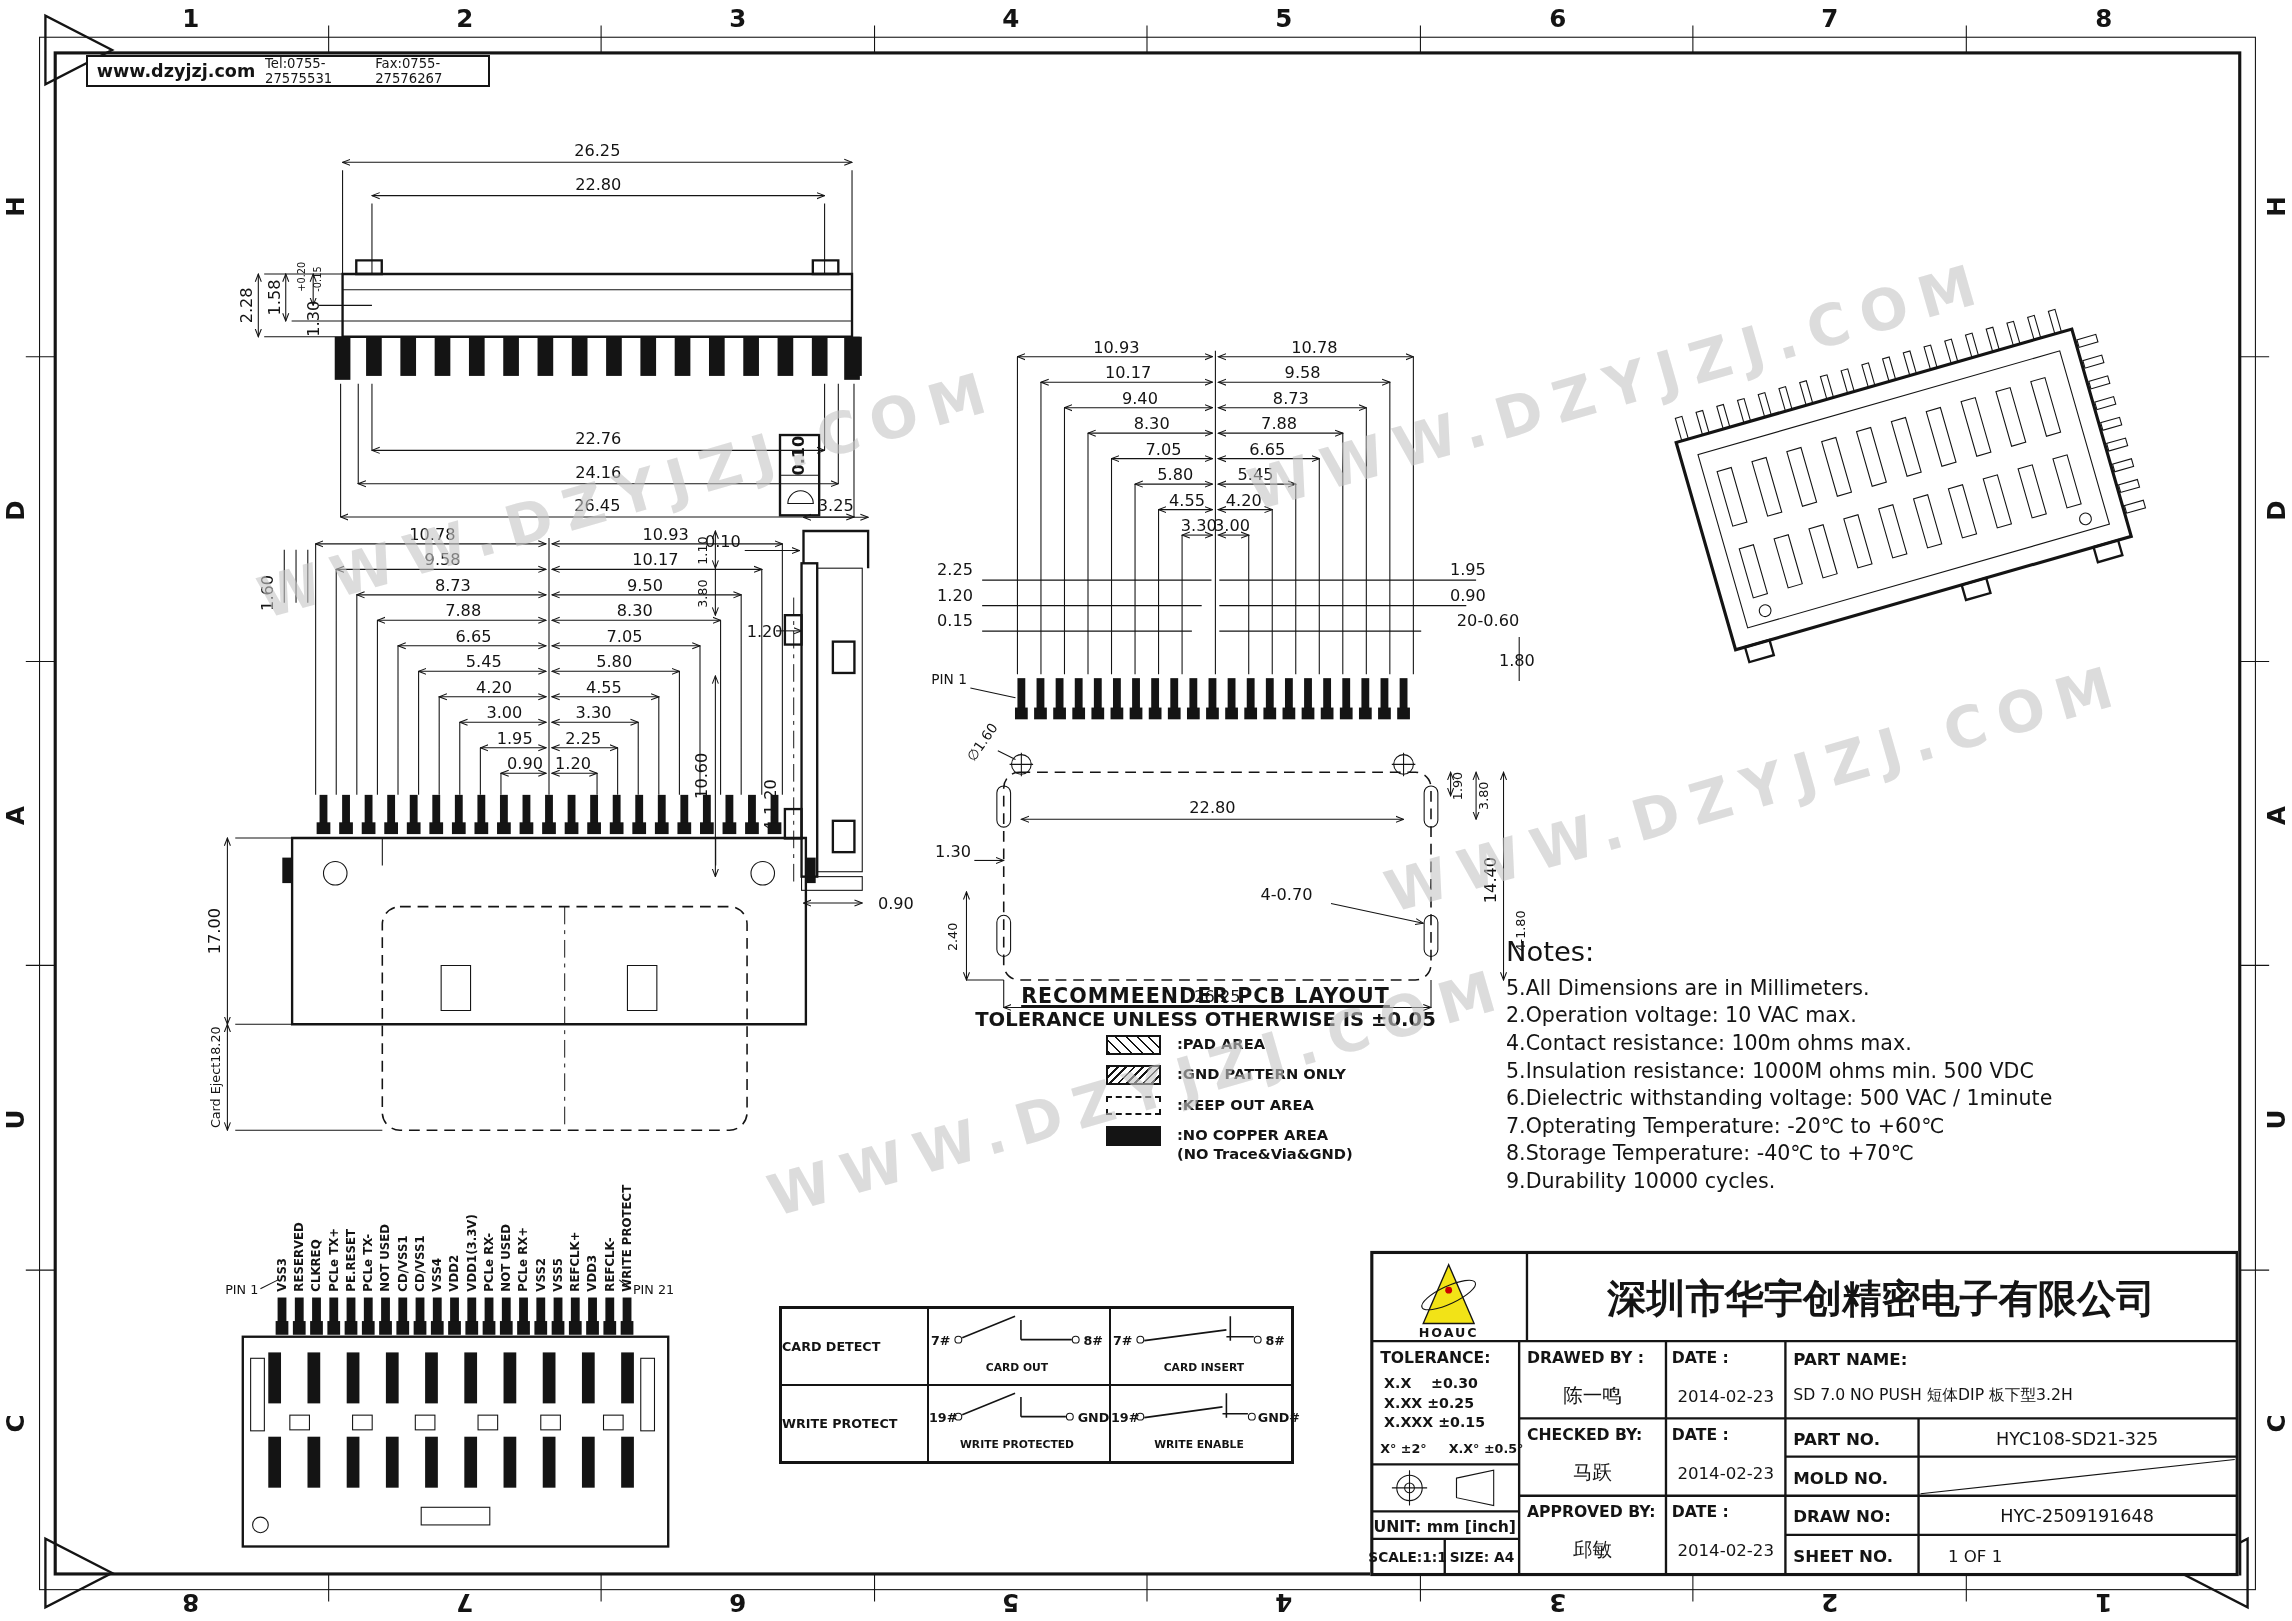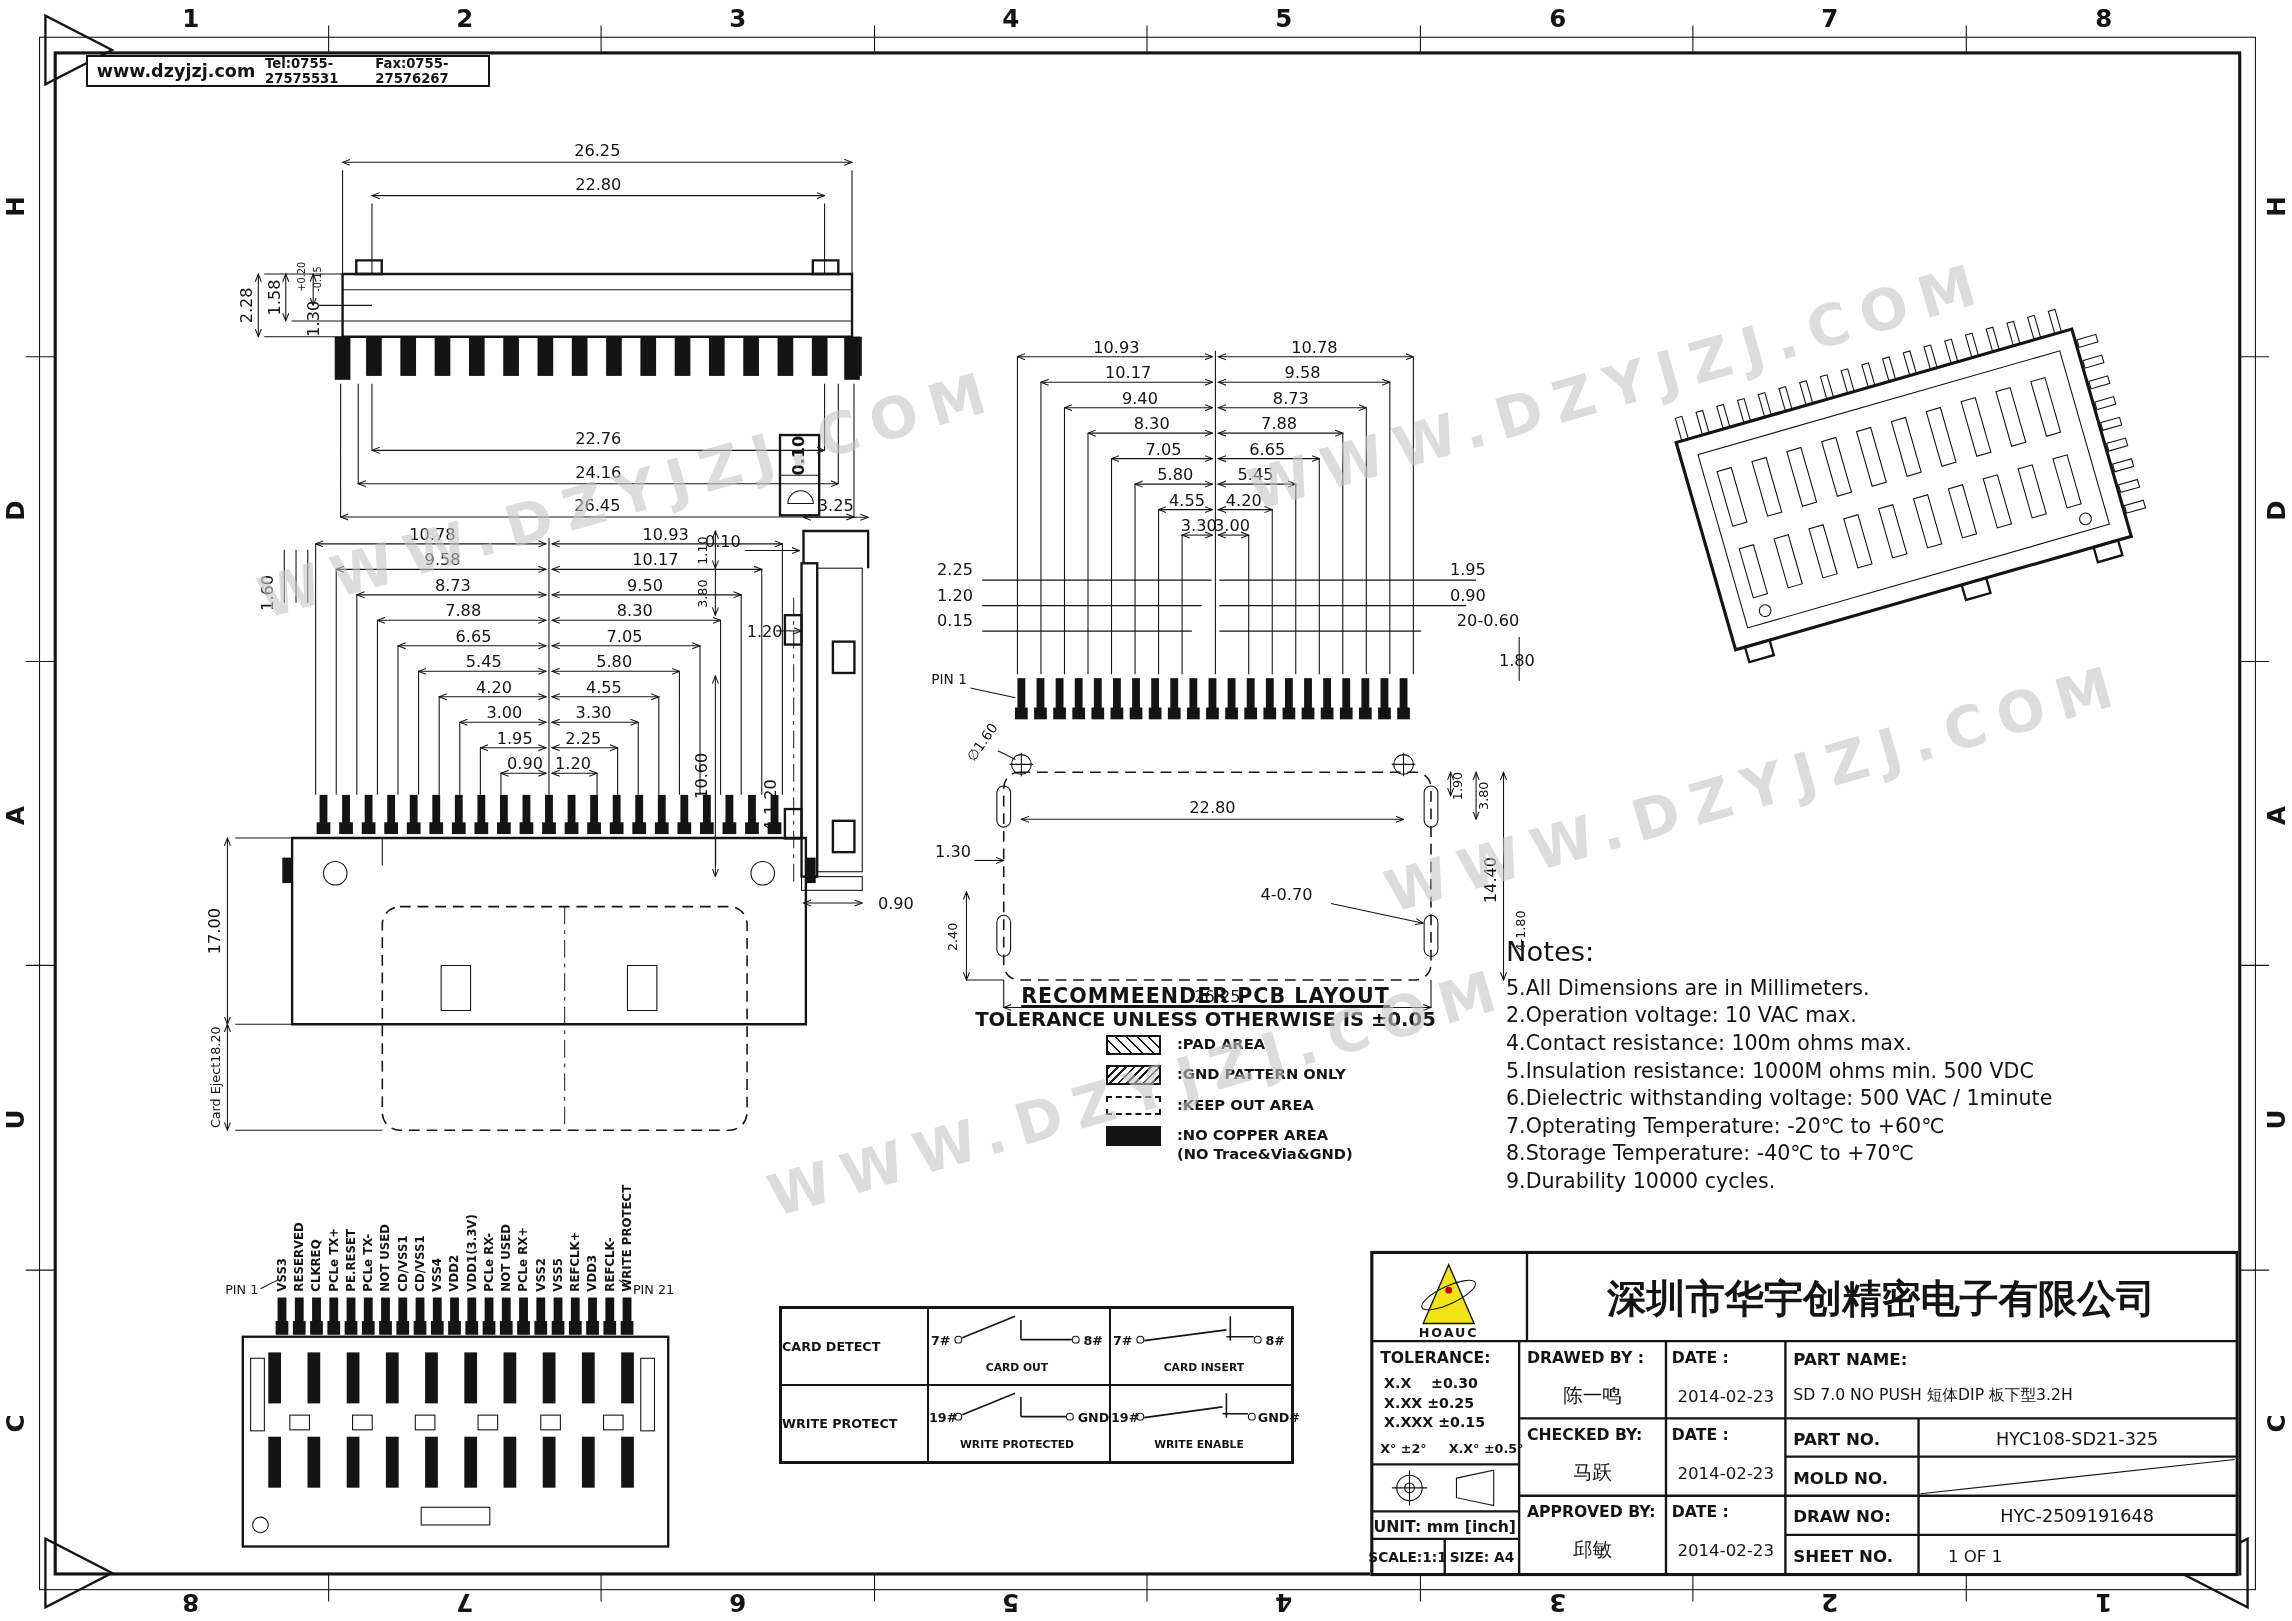--- a/index.html
+++ b/index.html
@@ -17,21 +17,21 @@
   .cline{stroke-dasharray:18 6 4 6;stroke-width:1}
   .dim{font-size:16.5px}
   .dimS{font-size:13px}
   .bold{font-weight:700}
   .zone{position:absolute;font-size:24.5px;font-weight:700;width:27.4px;text-align:center}
   .rot180{transform:rotate(180deg)}
   .rot90{transform:rotate(-90deg)}
   .hbox{position:absolute;left:86px;top:55px;width:404px;height:32px;border:2.5px solid #141414;
         background:#fff;display:flex;align-items:center;gap:9.8px;padding:0 8.8px;box-sizing:border-box;z-index:3}
   .hbox .site{font-weight:700;font-size:17.6px}
-  .hbox .tf{font-weight:700;font-size:13.2px}
+  .hbox .tf{font-weight:400;font-size:13.2px}
   .wm{position:absolute;color:#c6c6c6;opacity:.6;font-weight:700;font-size:57px;letter-spacing:12.7px;
       transform:rotate(-16deg);white-space:nowrap;z-index:6;pointer-events:none}
   .pcbcap{position:absolute;left:926px;top:984px;width:559px;text-align:center;z-index:2}
   .pcbcap .u{font-size:20.6px;font-weight:700;text-decoration:underline;letter-spacing:1px}
   .pcbcap .t{font-size:19.6px;font-weight:700}
   .lgd{position:absolute;left:1106px;top:1035px;z-index:2}
   .lgrow{display:flex;align-items:flex-start;margin-bottom:10.8px;gap:16px}
   .sw{width:55px;height:19.6px;border:2px solid #141414;box-sizing:border-box;flex:none}
   .sw.pad{background:repeating-linear-gradient(45deg,#141414 0 2px,#fff 2px 7.8px)}
   .sw.gnd{background:repeating-linear-gradient(135deg,#141414 0 2px,#fff 2px 5.9px)}

